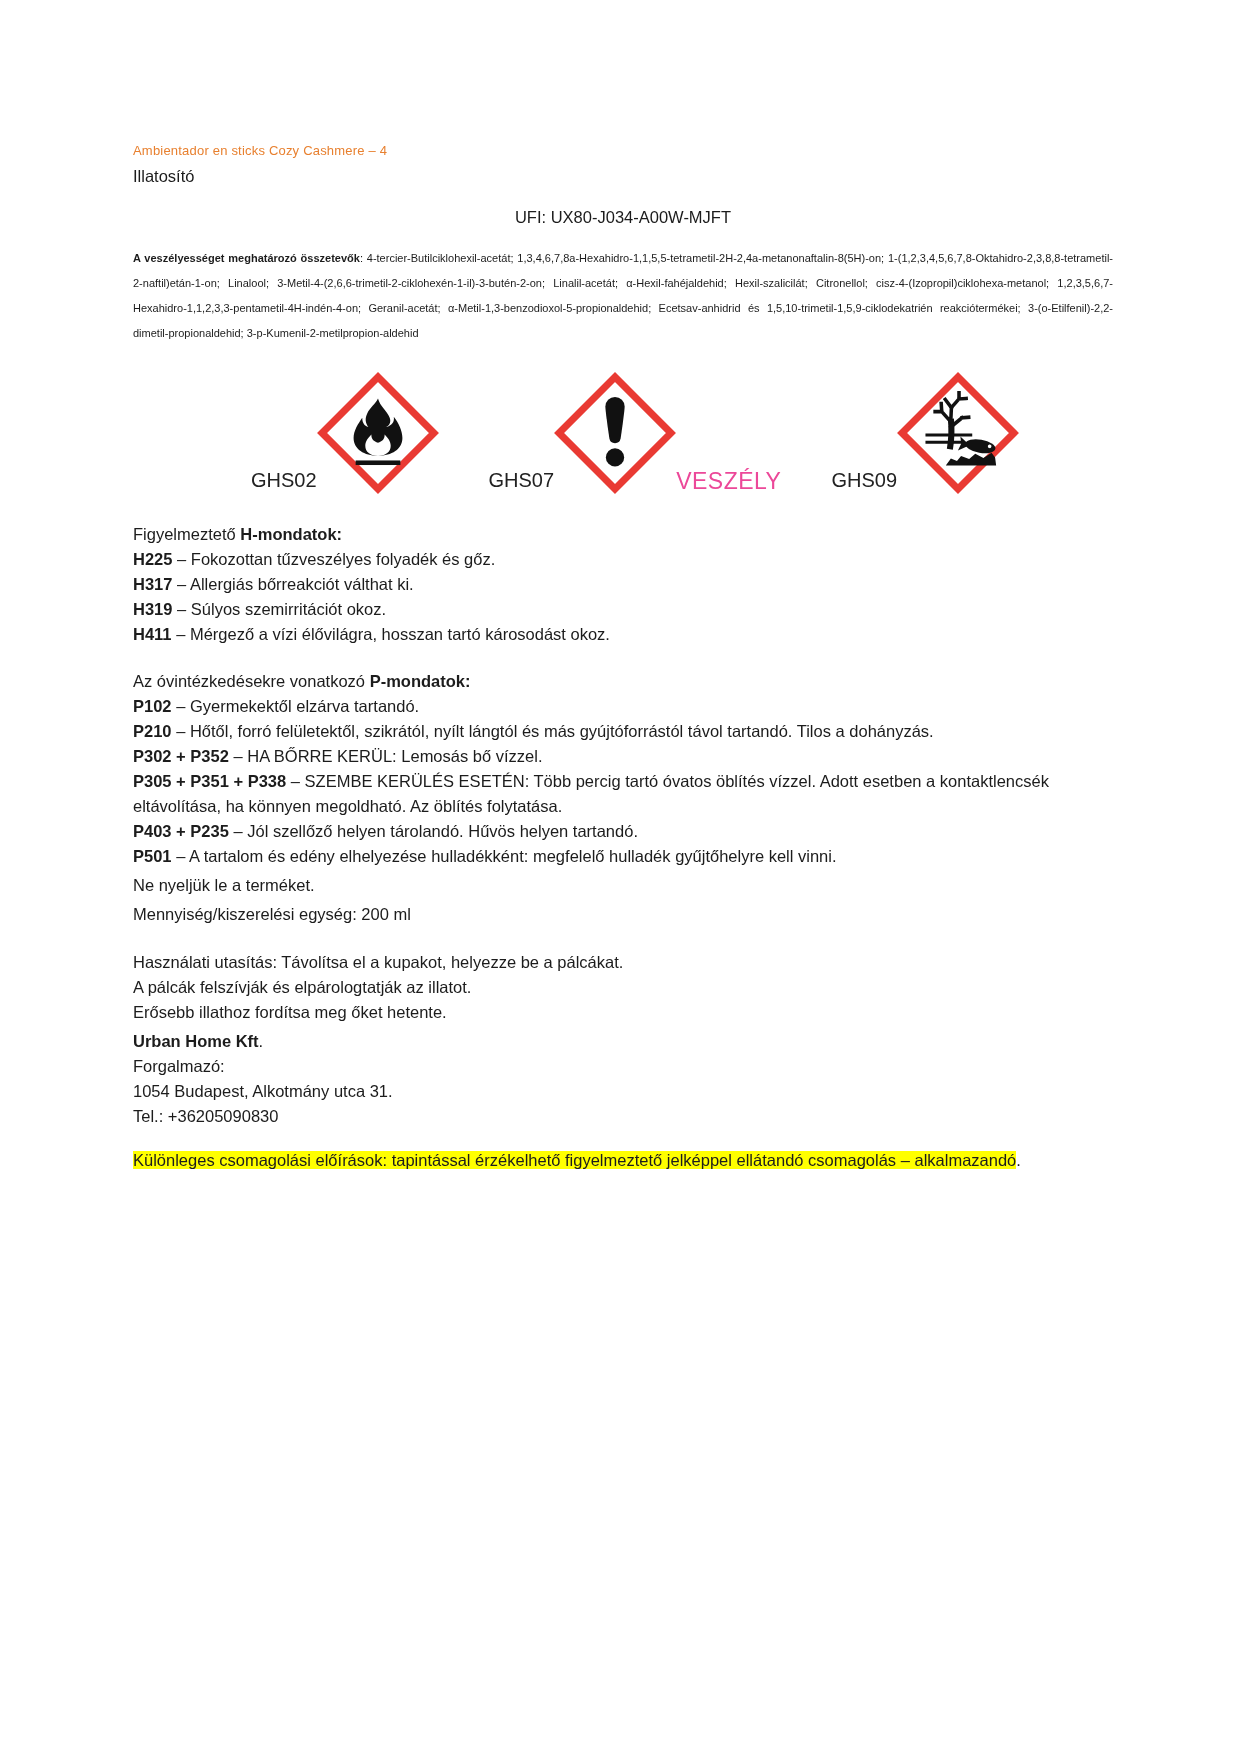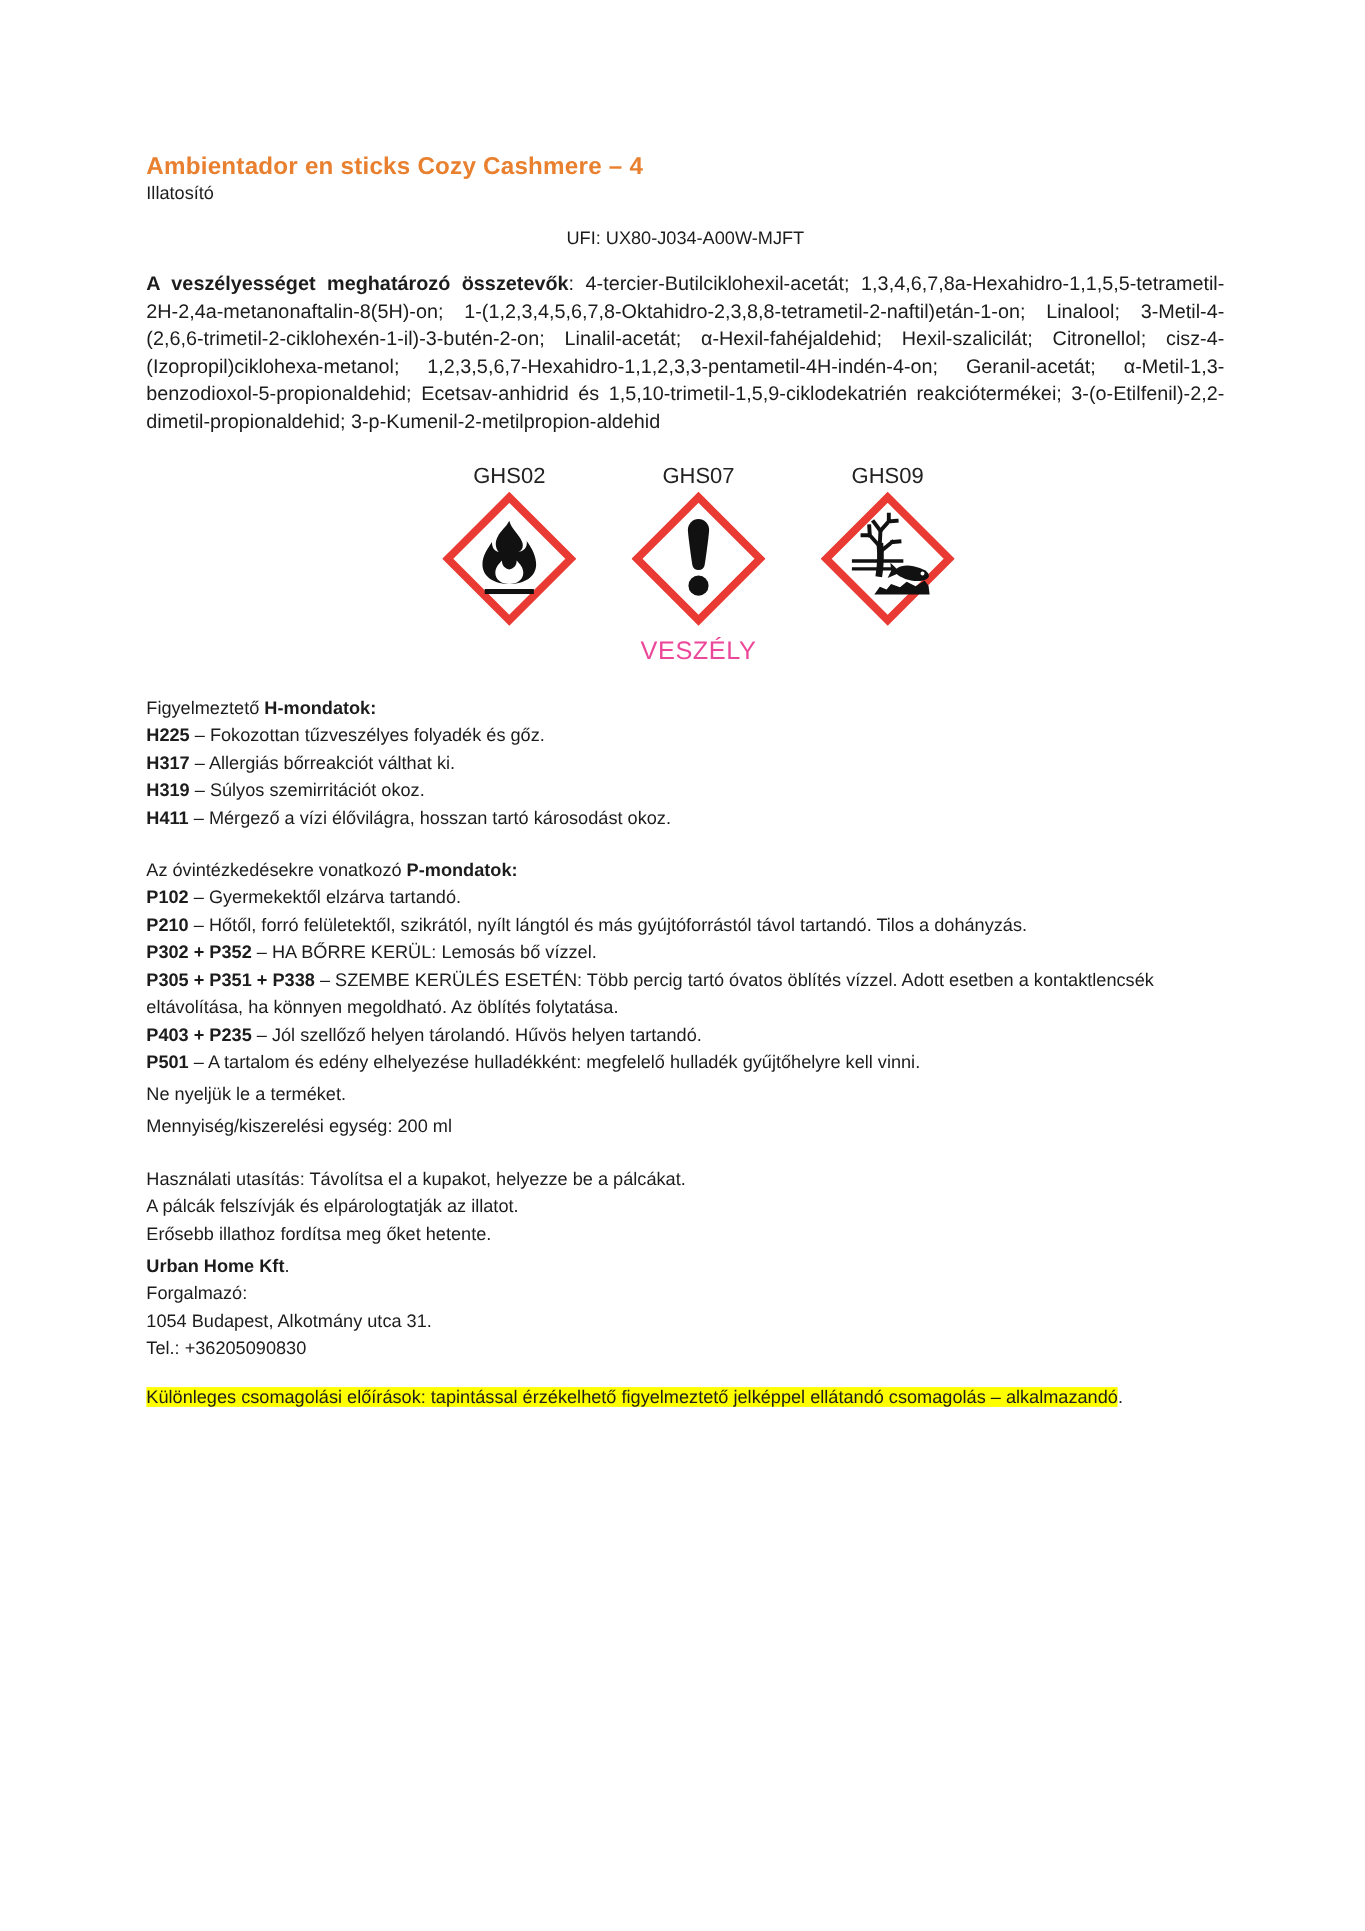--- a/index.html
+++ b/index.html
@@ -16,46 +16,46 @@
     line-height: 25px;
     color: #1c1c1c;
   }
   .page {
     padding: 138px 128px 0 133px;
   }
   p { margin: 0; }
   b { font-weight: bold; }
 
   .doc-title {
-    font-weight: bold;
-    font-size: 22px;
+    font-weight: normal;
+    font-size: 13px;
     letter-spacing: 0.2px;
     color: var(--accent-orange, #e8802f);
   }
   .subtitle { margin-top: 1px; }
   .ufi-line { margin-top: 16px; text-align: center; }
 
   .ingredients {
     margin-top: 16px;
     text-align: justify;
-    font-size: 18px;
+    font-size: 11px;
   }
 
   .picto-row {
     margin-top: 26px;
     display: flex;
     justify-content: center;
     align-items: flex-start;
     gap: 50px;
     transform: translateX(12px);
   }
   .picto-col {
     display: flex;
-    flex-direction: column;
-    align-items: center;
+    flex-direction: row;
+    align-items: flex-end;
   }
   .picto-label {
     font-size: 20px;
     color: #222;
     line-height: 22px;
     margin-bottom: 3px;
   }
   .ghs-diamond {
     width: 122px;
     height: 122px;

